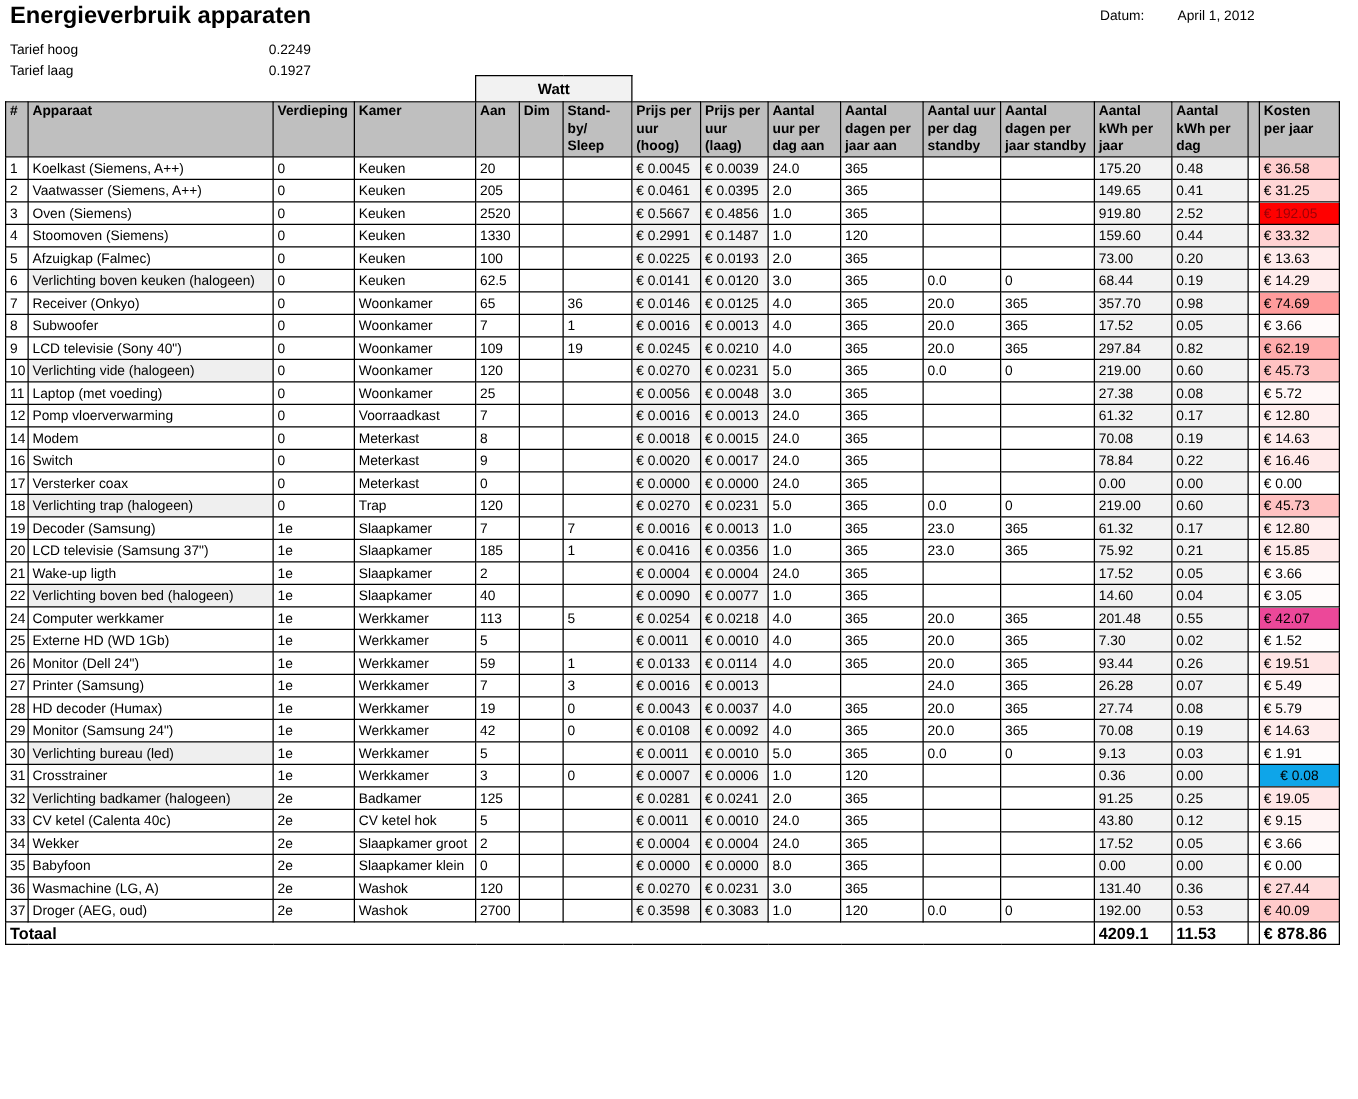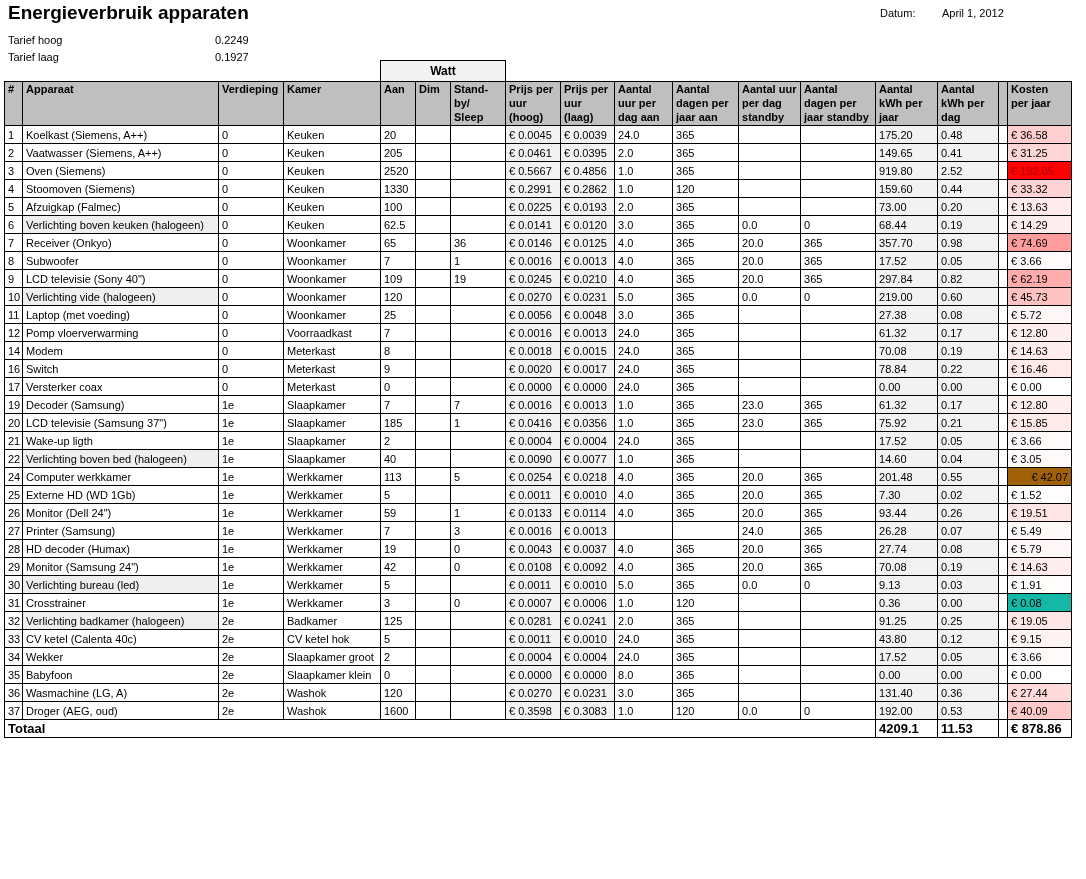--- a/index.html
+++ b/index.html
@@ -172,21 +172,21 @@
         </tr>
         <tr>
           <td>4</td>
           <td>Stoomoven (Siemens)</td>
           <td>0</td>
           <td>Keuken</td>
           <td>1330</td>
           <td></td>
           <td></td>
           <td class="shade">€ 0.2991</td>
-          <td class="shade">€ 0.2862</td>
+          <td class="shade">€ 0.1487</td>
           <td>1.0</td>
           <td>120</td>
           <td></td>
           <td></td>
           <td class="shade">159.60</td>
           <td class="shade">0.44</td>
           <td></td>
           <td style="background: rgb(255, 211, 211);">€ 33.32</td>
         </tr>
         <tr>
@@ -392,20 +392,39 @@
           <td>24.0</td>
           <td>365</td>
           <td></td>
           <td></td>
           <td class="shade">0.00</td>
           <td class="shade">0.00</td>
           <td></td>
           <td style="background: rgb(255, 255, 255);">€ 0.00</td>
         </tr>
         <tr>
+          <td>18</td>
+          <td class="hl">Verlichting trap (halogeen)</td>
+          <td>0</td>
+          <td>Trap</td>
+          <td>120</td>
+          <td></td>
+          <td></td>
+          <td class="shade">€ 0.0270</td>
+          <td class="shade">€ 0.0231</td>
+          <td>5.0</td>
+          <td>365</td>
+          <td>0.0</td>
+          <td>0</td>
+          <td class="shade">219.00</td>
+          <td class="shade">0.60</td>
+          <td></td>
+          <td style="background: rgb(255, 194, 194);">€ 45.73</td>
+        </tr>
+        <tr>
           <td>19</td>
           <td>Decoder (Samsung)</td>
           <td>1e</td>
           <td>Slaapkamer</td>
           <td>7</td>
           <td></td>
           <td>7</td>
           <td class="shade">€ 0.0016</td>
           <td class="shade">€ 0.0013</td>
           <td>1.0</td>
@@ -484,21 +503,21 @@
           <td>5</td>
           <td class="shade">€ 0.0254</td>
           <td class="shade">€ 0.0218</td>
           <td>4.0</td>
           <td>365</td>
           <td>20.0</td>
           <td>365</td>
           <td class="shade">201.48</td>
           <td class="shade">0.55</td>
           <td></td>
-          <td style="background: #a16207; text-align: right;">€ 42.07</td>
+          <td style="background: #ec4899;">€ 42.07</td>
         </tr>
         <tr>
           <td>25</td>
           <td>Externe HD (WD 1Gb)</td>
           <td>1e</td>
           <td>Werkkamer</td>
           <td>5</td>
           <td></td>
           <td></td>
           <td class="shade">€ 0.0011</td>
@@ -617,21 +636,21 @@
           <td>0</td>
           <td class="shade">€ 0.0007</td>
           <td class="shade">€ 0.0006</td>
           <td>1.0</td>
           <td>120</td>
           <td></td>
           <td></td>
           <td class="shade">0.36</td>
           <td class="shade">0.00</td>
           <td></td>
-          <td style="background: #14b8a6;">€ 0.08</td>
+          <td style="background: #0ea5e9; text-align: center;">€ 0.08</td>
         </tr>
         <tr>
           <td>32</td>
           <td class="hl">Verlichting badkamer (halogeen)</td>
           <td>2e</td>
           <td>Badkamer</td>
           <td>125</td>
           <td></td>
           <td></td>
           <td class="shade">€ 0.0281</td>
@@ -719,21 +738,21 @@
           <td class="shade">131.40</td>
           <td class="shade">0.36</td>
           <td></td>
           <td style="background: rgb(255, 219, 219);">€ 27.44</td>
         </tr>
         <tr>
           <td>37</td>
           <td>Droger (AEG, oud)</td>
           <td>2e</td>
           <td>Washok</td>
-          <td>1600</td>
+          <td>2700</td>
           <td></td>
           <td></td>
           <td class="shade">€ 0.3598</td>
           <td class="shade">€ 0.3083</td>
           <td>1.0</td>
           <td>120</td>
           <td>0.0</td>
           <td>0</td>
           <td class="shade">192.00</td>
           <td class="shade">0.53</td>

